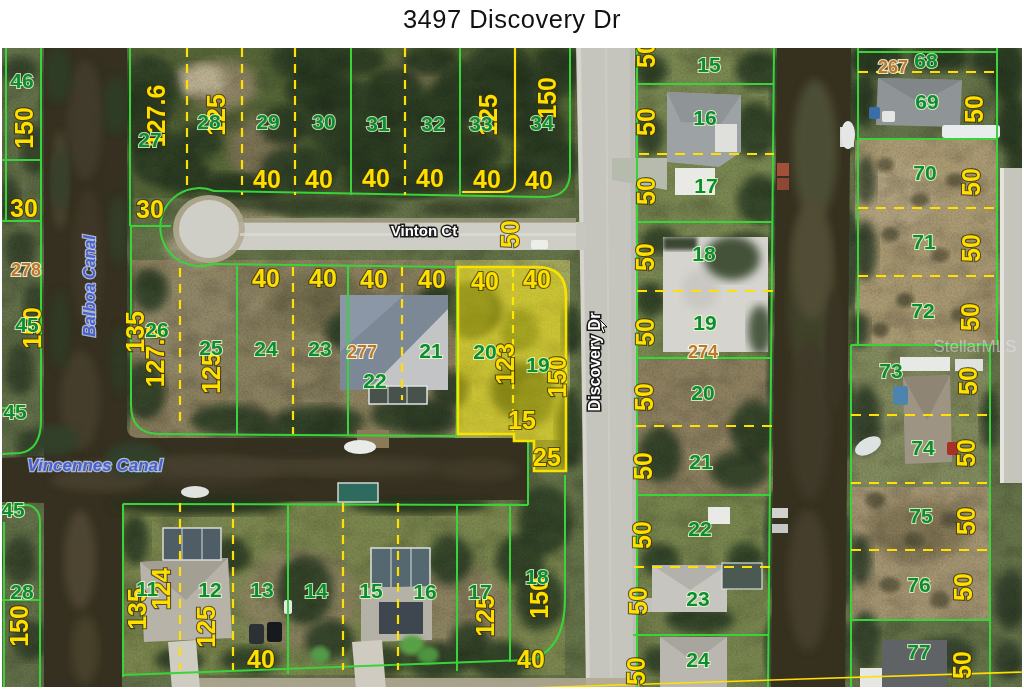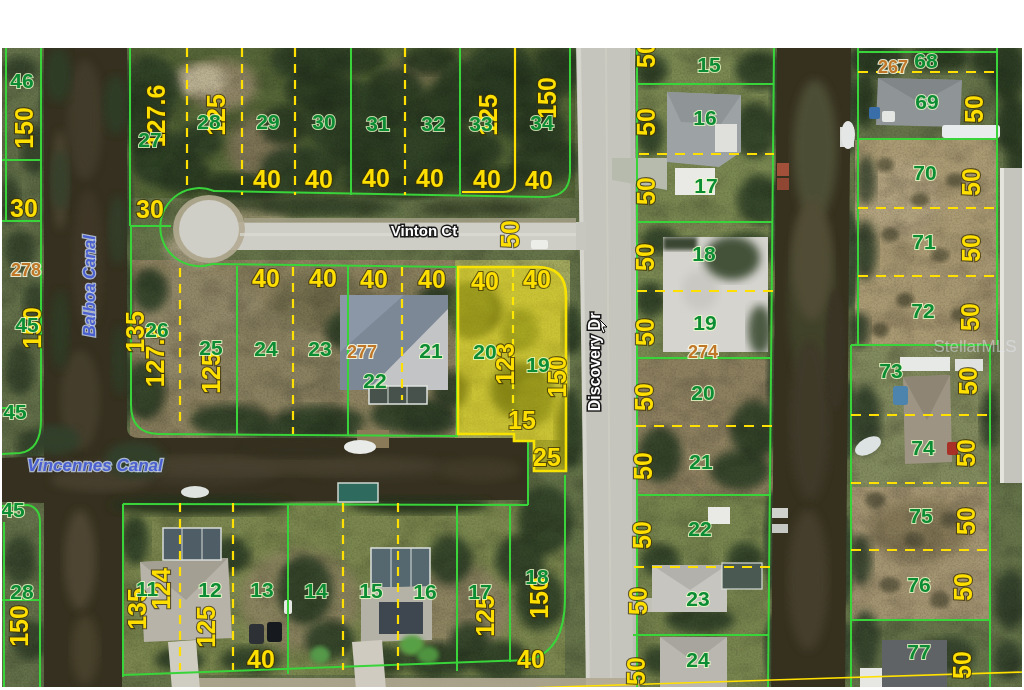--- a/index.html
+++ b/index.html
@@ -2,20 +2,23 @@
 <html><head>
 <meta charset="utf-8">
 <style>
 html,body{margin:0;padding:0;background:#fff;}
 #page{position:relative;width:1024px;height:690px;overflow:hidden;font-family:"Liberation Sans",sans-serif;}
 </style>
 </head>
 <body>
 <div id="page">
 
+<div style="position:absolute;left:0;top:0;width:1024px;height:45px;background:#fff;text-align:center;">
+<span style="font-size:25.5px;color:#111;letter-spacing:0.5px;position:relative;top:5px;">3497 Discovery Dr</span>
+</div>
 
 <svg width="1024" height="690" viewBox="0 0 1024 690" style="position:absolute;left:0;top:0">
 <defs>
 <filter id="b2">
           <feGaussianBlur stdDeviation="2"></feGaussianBlur>
         </filter>
 <filter id="b4">
           <feGaussianBlur stdDeviation="4"></feGaussianBlur>
         </filter>
 <filter id="b6">

